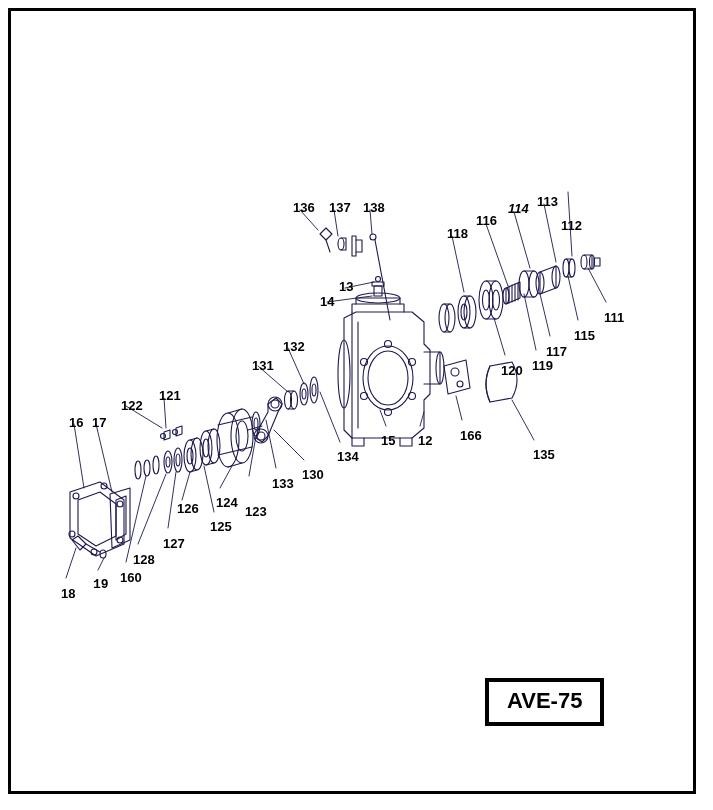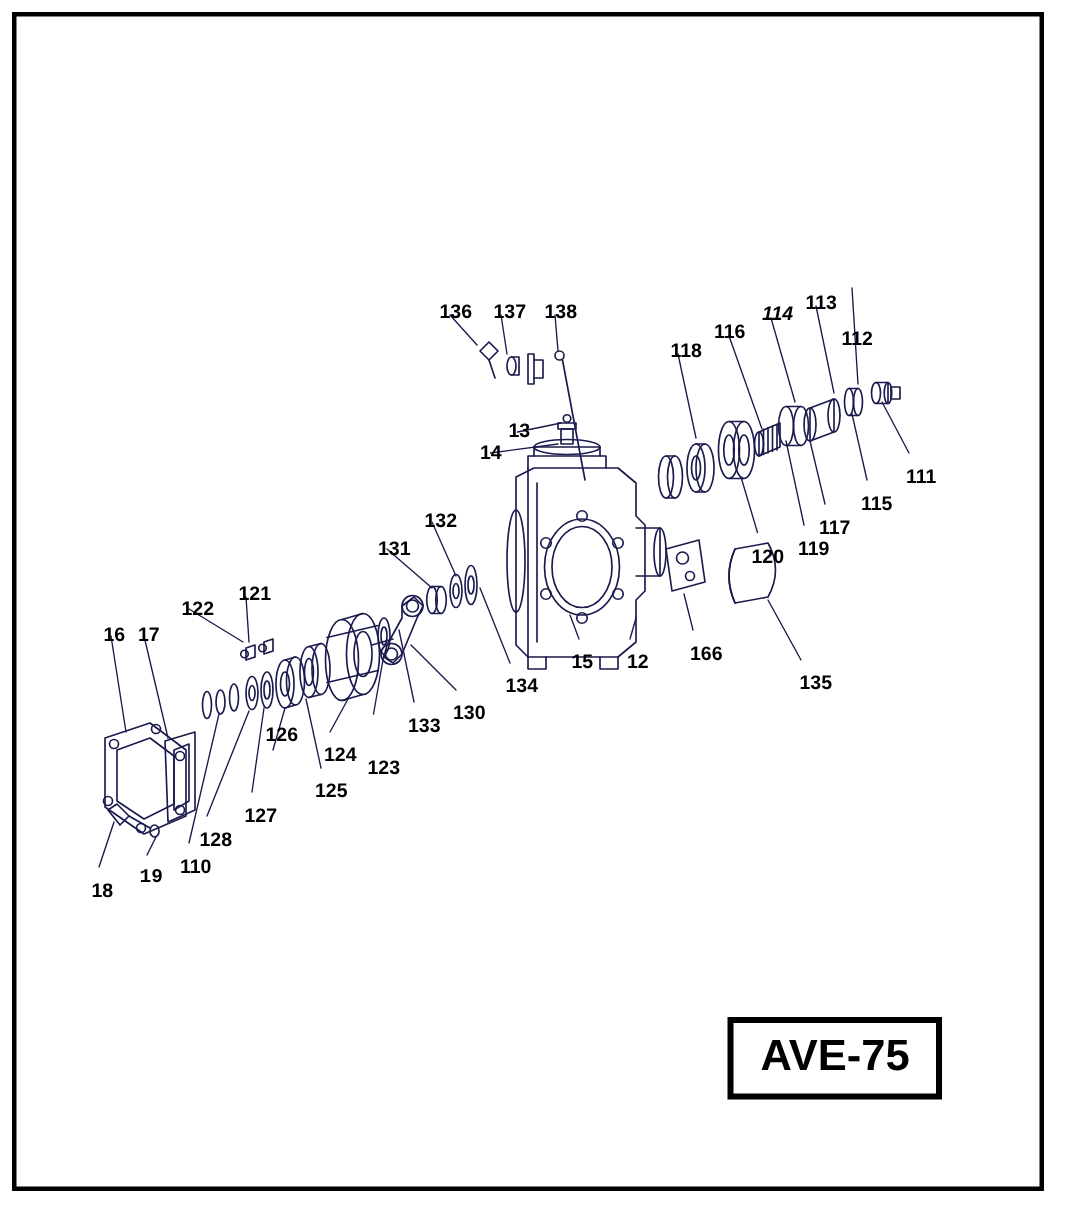--- a/index.html
+++ b/index.html
@@ -43,21 +43,21 @@
     font-family: "Liberation Sans", sans-serif;
     line-height: 1;
   }
   .model-box {
     position: absolute;
     left: 485px;
     top: 678px;
     padding: 8px 18px 10px 18px;
     border: 4px solid #000;
     background: #fff;
-    font-size: 29px;
+    font-size: 22px;
     font-weight: bold;
     font-family: "Liberation Sans", sans-serif;
     line-height: 1;
   }
   .callout {
     position: absolute;
     font-size: 13px;
     font-weight: bold;
     color: #000;
     font-family: "Liberation Sans", sans-serif;
@@ -317,20 +317,20 @@
   <div class="callout" style="left:381px; top:433px;">15</div>
   <div class="callout" style="left:418px; top:433px;">12</div>
   <div class="callout" style="left:460px; top:428px;">166</div>
   <div class="callout" style="left:533px; top:447px;">135</div>
   <div class="callout" style="left:337px; top:449px;">134</div>
   <div class="callout" style="left:302px; top:467px;">130</div>
   <div class="callout" style="left:272px; top:476px;">133</div>
   <div class="callout" style="left:245px; top:484px;margin-top:20px;">123</div>
   <div class="callout" style="left:216px; top:495px;">124</div>
   <div class="callout" style="left:210px; top:519px;">125</div>
-  <div class="callout" style="left:177px; top:482px;">126</div>
+  <div class="callout" style="left:177px; top:501px;">126</div>
   <div class="callout" style="left:163px; top:536px;">127</div>
   <div class="callout" style="left:133px; top:552px;">128</div>
-  <div class="callout" style="left:120px; top:570px;">110</div>
+  <div class="callout" style="left:120px; top:570px;">160</div>
   <div class="callout" style="left:93px; top:577px;font-family:Liberation Mono, monospace;">19</div>
   <div class="callout" style="left:61px; top:586px;">18</div>
 
 </div>
 
 </body></html>

